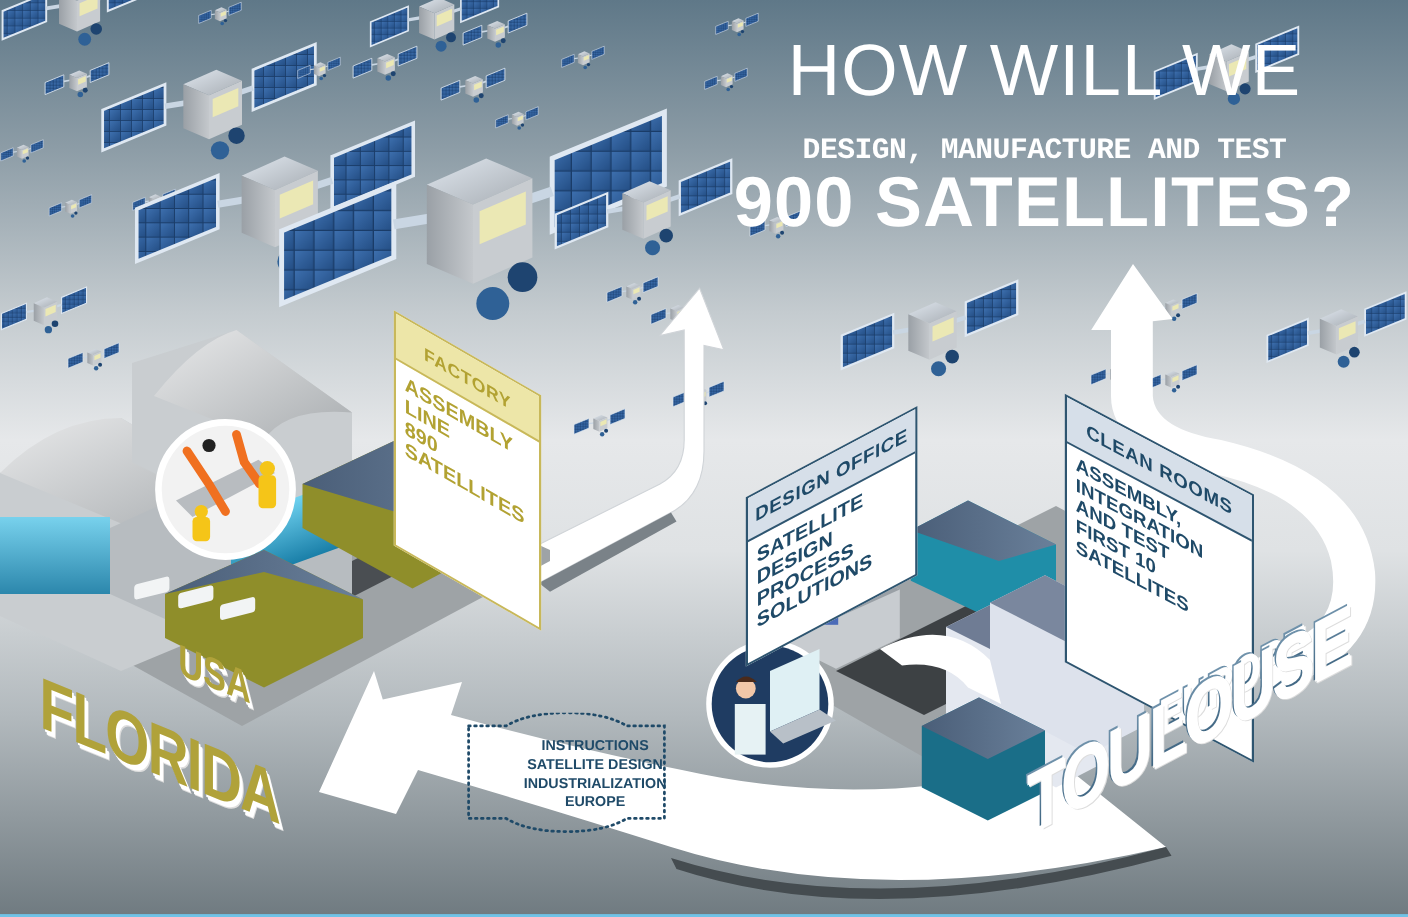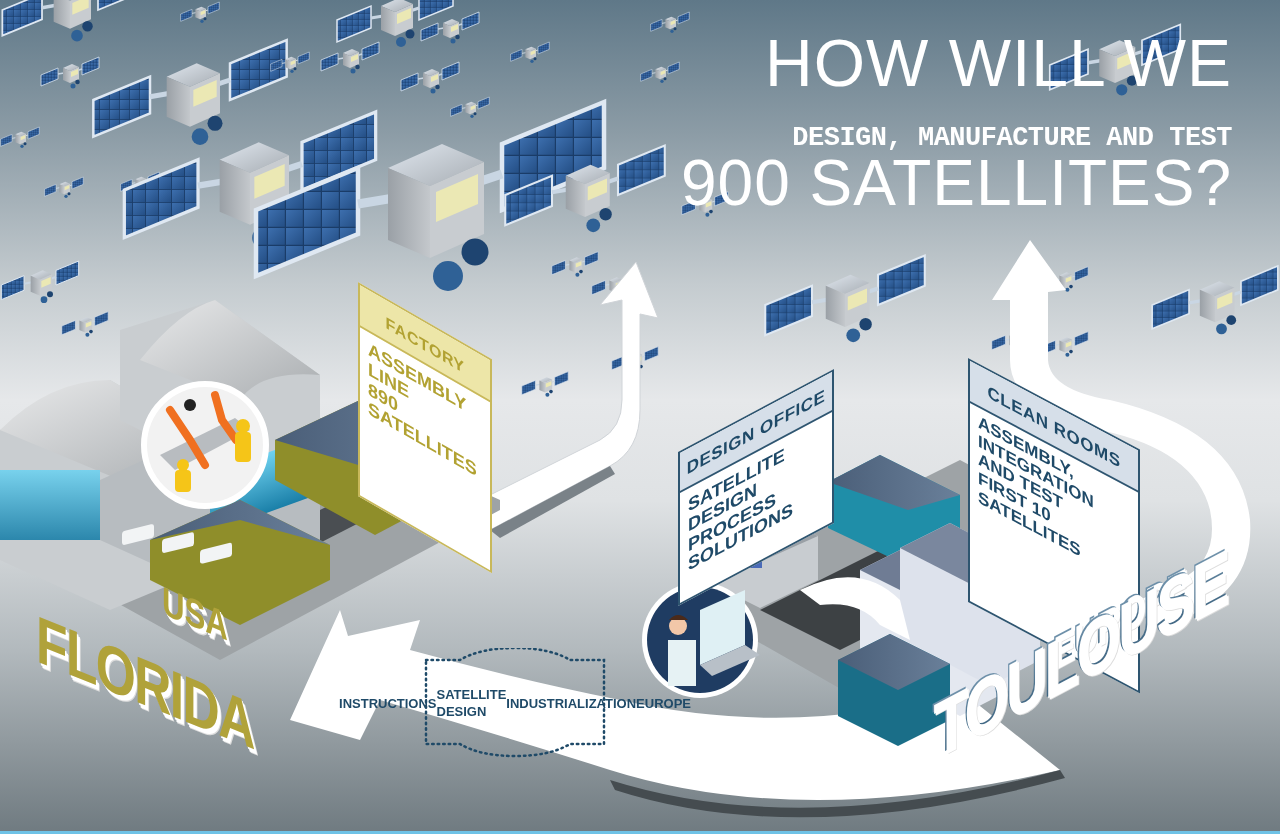--- a/index.html
+++ b/index.html
@@ -2,40 +2,40 @@
 <html><head>
 <meta charset="utf-8">
 <style>
   html,body{margin:0;padding:0;}
   body{width:1280px;height:834px;overflow:hidden;position:relative;
     font-family:"Liberation Sans","DejaVu Sans",sans-serif;
     background:linear-gradient(180deg,#5f7888 0%,#8c9ca6 16%,#c4cbcf 34%,#e6e8ea 48%,#dfe2e4 60%,#b2b9bd 78%,#6f7a80 100%);}
   .canvas{position:absolute;inset:0;}
   .bottom-line{position:absolute;left:0;right:0;bottom:0;height:3px;background:#6fc2e6;}
   svg.scene{position:absolute;left:0;top:0;}
-  .headline{position:absolute;right:48px;top:32px;text-align:right;color:#fff;}
+  .headline{position:absolute;right:48px;top:32px;text-align:center;color:#fff;}
   .h1{font-family:"Liberation Sans",sans-serif;font-weight:300;font-size:66px;letter-spacing:1px;line-height:62px;-webkit-text-stroke:0;font-stretch:condensed;}
   .h2{font-family:Liberation Mono, monospace;font-weight:900;font-size:27px;line-height:32px;letter-spacing:-0.5px;margin-top:28px;}
-  .h3{font-family:"Liberation Sans",sans-serif;font-weight:400;font-size:64px;line-height:58px;letter-spacing:1px;}
+  .h3{font-family:"Liberation Sans",sans-serif;font-weight:700;font-size:64px;line-height:58px;letter-spacing:1px;}
   .sign{position:absolute;transform-origin:left top;}
   .sign .head{font-weight:bold;text-align:center;font-family:"Liberation Sans",sans-serif;letter-spacing:0.5px;}
   .sign .body{font-weight:bold;font-family:"Liberation Sans",sans-serif;line-height:1.1;}
   
   .sign-factory{left:358px;top:282px;width:130px;height:210px;border:2px solid #c8b85a;background:#fff;transform:skewY(30deg);}
   .sign-factory .head{background:#ede6a8;color:#b2a232;font-size:16px;padding:14px 4px 8px;border-bottom:2px solid #c8b85a;}
   .sign-factory .body{color:#b2a232;font-size:18px;padding:8px 8px;}
   
   .sign-design{left:678px;top:452px;width:152px;height:150px;border:2px solid #2e5570;background:#fff;transform:skewY(-28deg);}
   .sign-design .head{background:#d6dfe9;color:#1f4a68;font-size:17px;padding:10px 4px 8px;border-bottom:2px solid #2e5570;}
   .sign-design .body{color:#1f4a68;font-size:18px;padding:8px 8px;}
   
   .sign-clean{left:968px;top:358px;width:168px;height:240px;border:2px solid #2e5570;background:#fff;transform:skewY(28deg);}
   .sign-clean .head{background:#d6dfe9;color:#1f4a68;font-size:17px;padding:12px 4px 8px;border-bottom:2px solid #2e5570;}
   .sign-clean .body{color:#1f4a68;font-size:17px;padding:6px 8px;}
-  .instructions{position:absolute;left:426px;top:658px;width:178px;height:90px;display:flex;flex-direction:row;align-items:center;justify-content:center;}
+  .instructions{position:absolute;left:452px;top:658px;width:178px;height:90px;display:flex;flex-direction:column;align-items:center;justify-content:center;}
   .instructions .line{color:#1f4a68;font-weight:bold;font-size:13px;line-height:17px;font-family:"Liberation Sans",sans-serif;}
   .place{position:absolute;font-family:"Liberation Sans",sans-serif;font-weight:900;text-shadow:2px 2px 0 #fff,4px 4px 0 #fff,5px 5px 0 #ddd;}
   .florida{left:36px;top:600px;font-size:66px;color:#b0a23a;transform:skewY(22deg) scaleX(0.78);transform-origin:left top;letter-spacing:-2px;}
   .usa{left:162px;top:578px;font-size:40px;color:#b0a23a;transform:skewY(22deg) scaleX(0.78);transform-origin:left top;}
   .toulouse{left:932px;top:686px;font-size:78px;color:#3f6a88;transform:skewY(-28deg) scaleX(0.72);transform-origin:left top;letter-spacing:-3px;
     background:linear-gradient(180deg,#7fa0b8,#2c5472);-webkit-background-clip:text;background-clip:text;color:transparent;}
   .europe{left:1052px;top:628px;font-size:44px;color:#3f6a88;transform:skewY(-28deg) scaleX(0.72);transform-origin:left top;
     background:linear-gradient(180deg,#7fa0b8,#2c5472);-webkit-background-clip:text;background-clip:text;color:transparent;}
 </style>
 </head>

